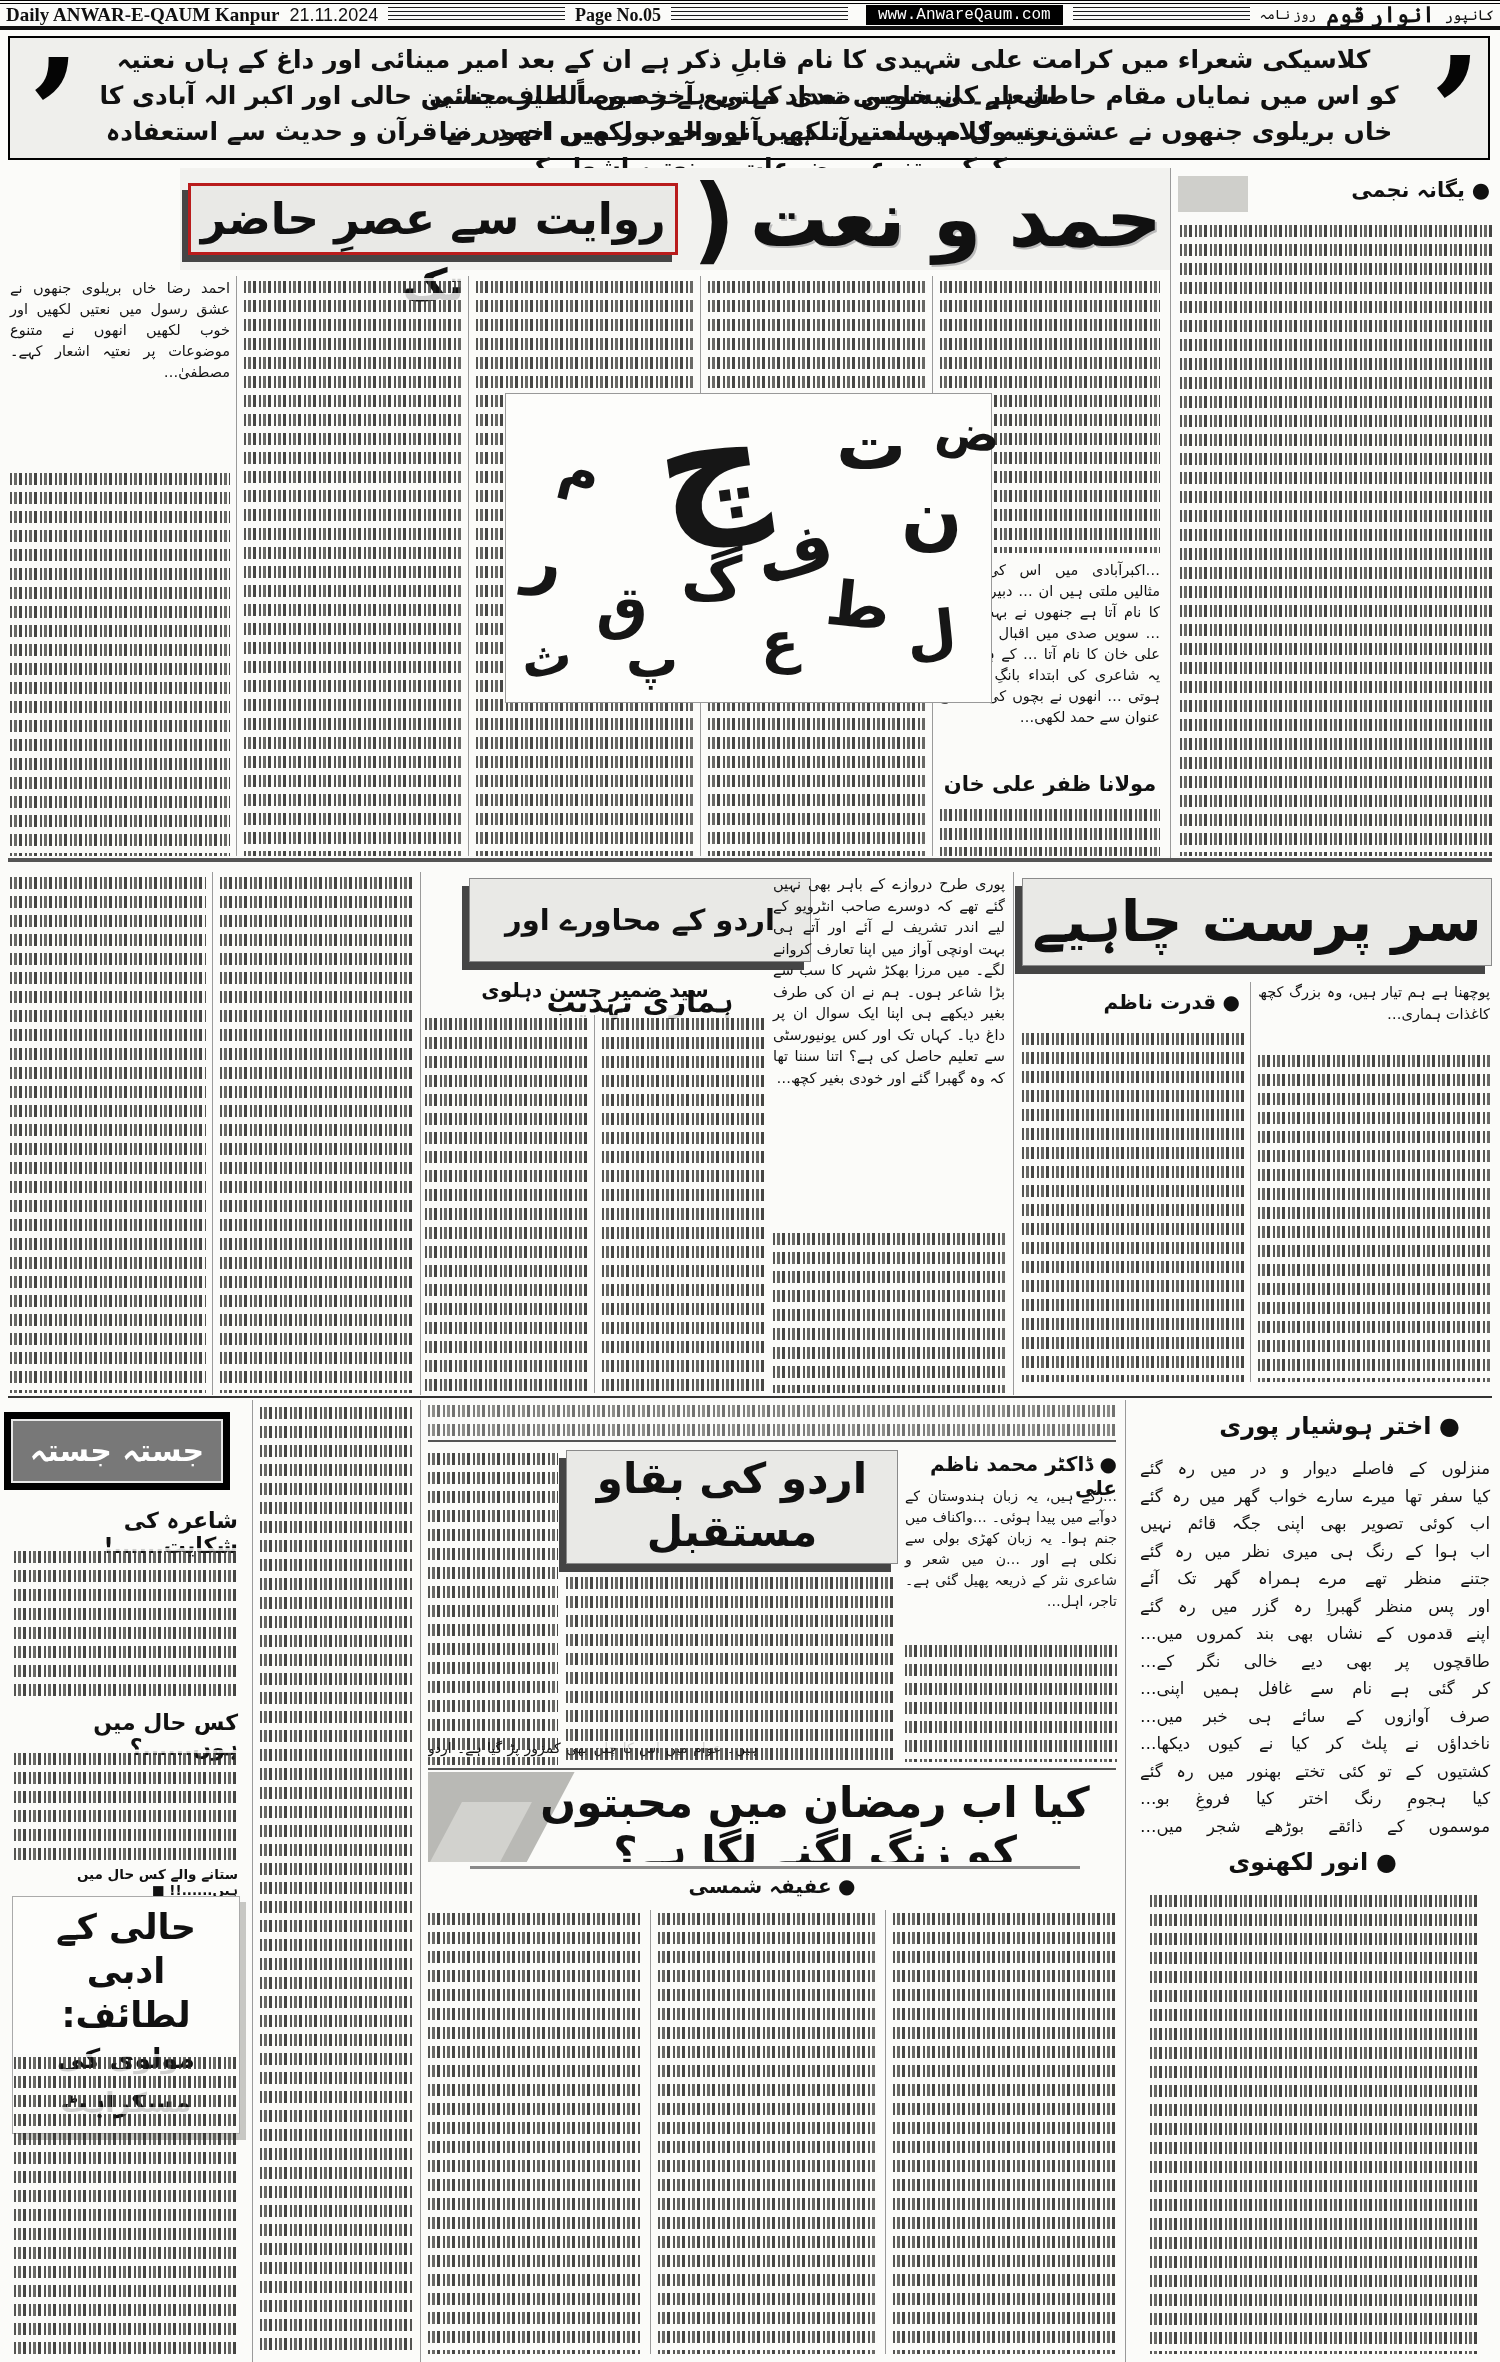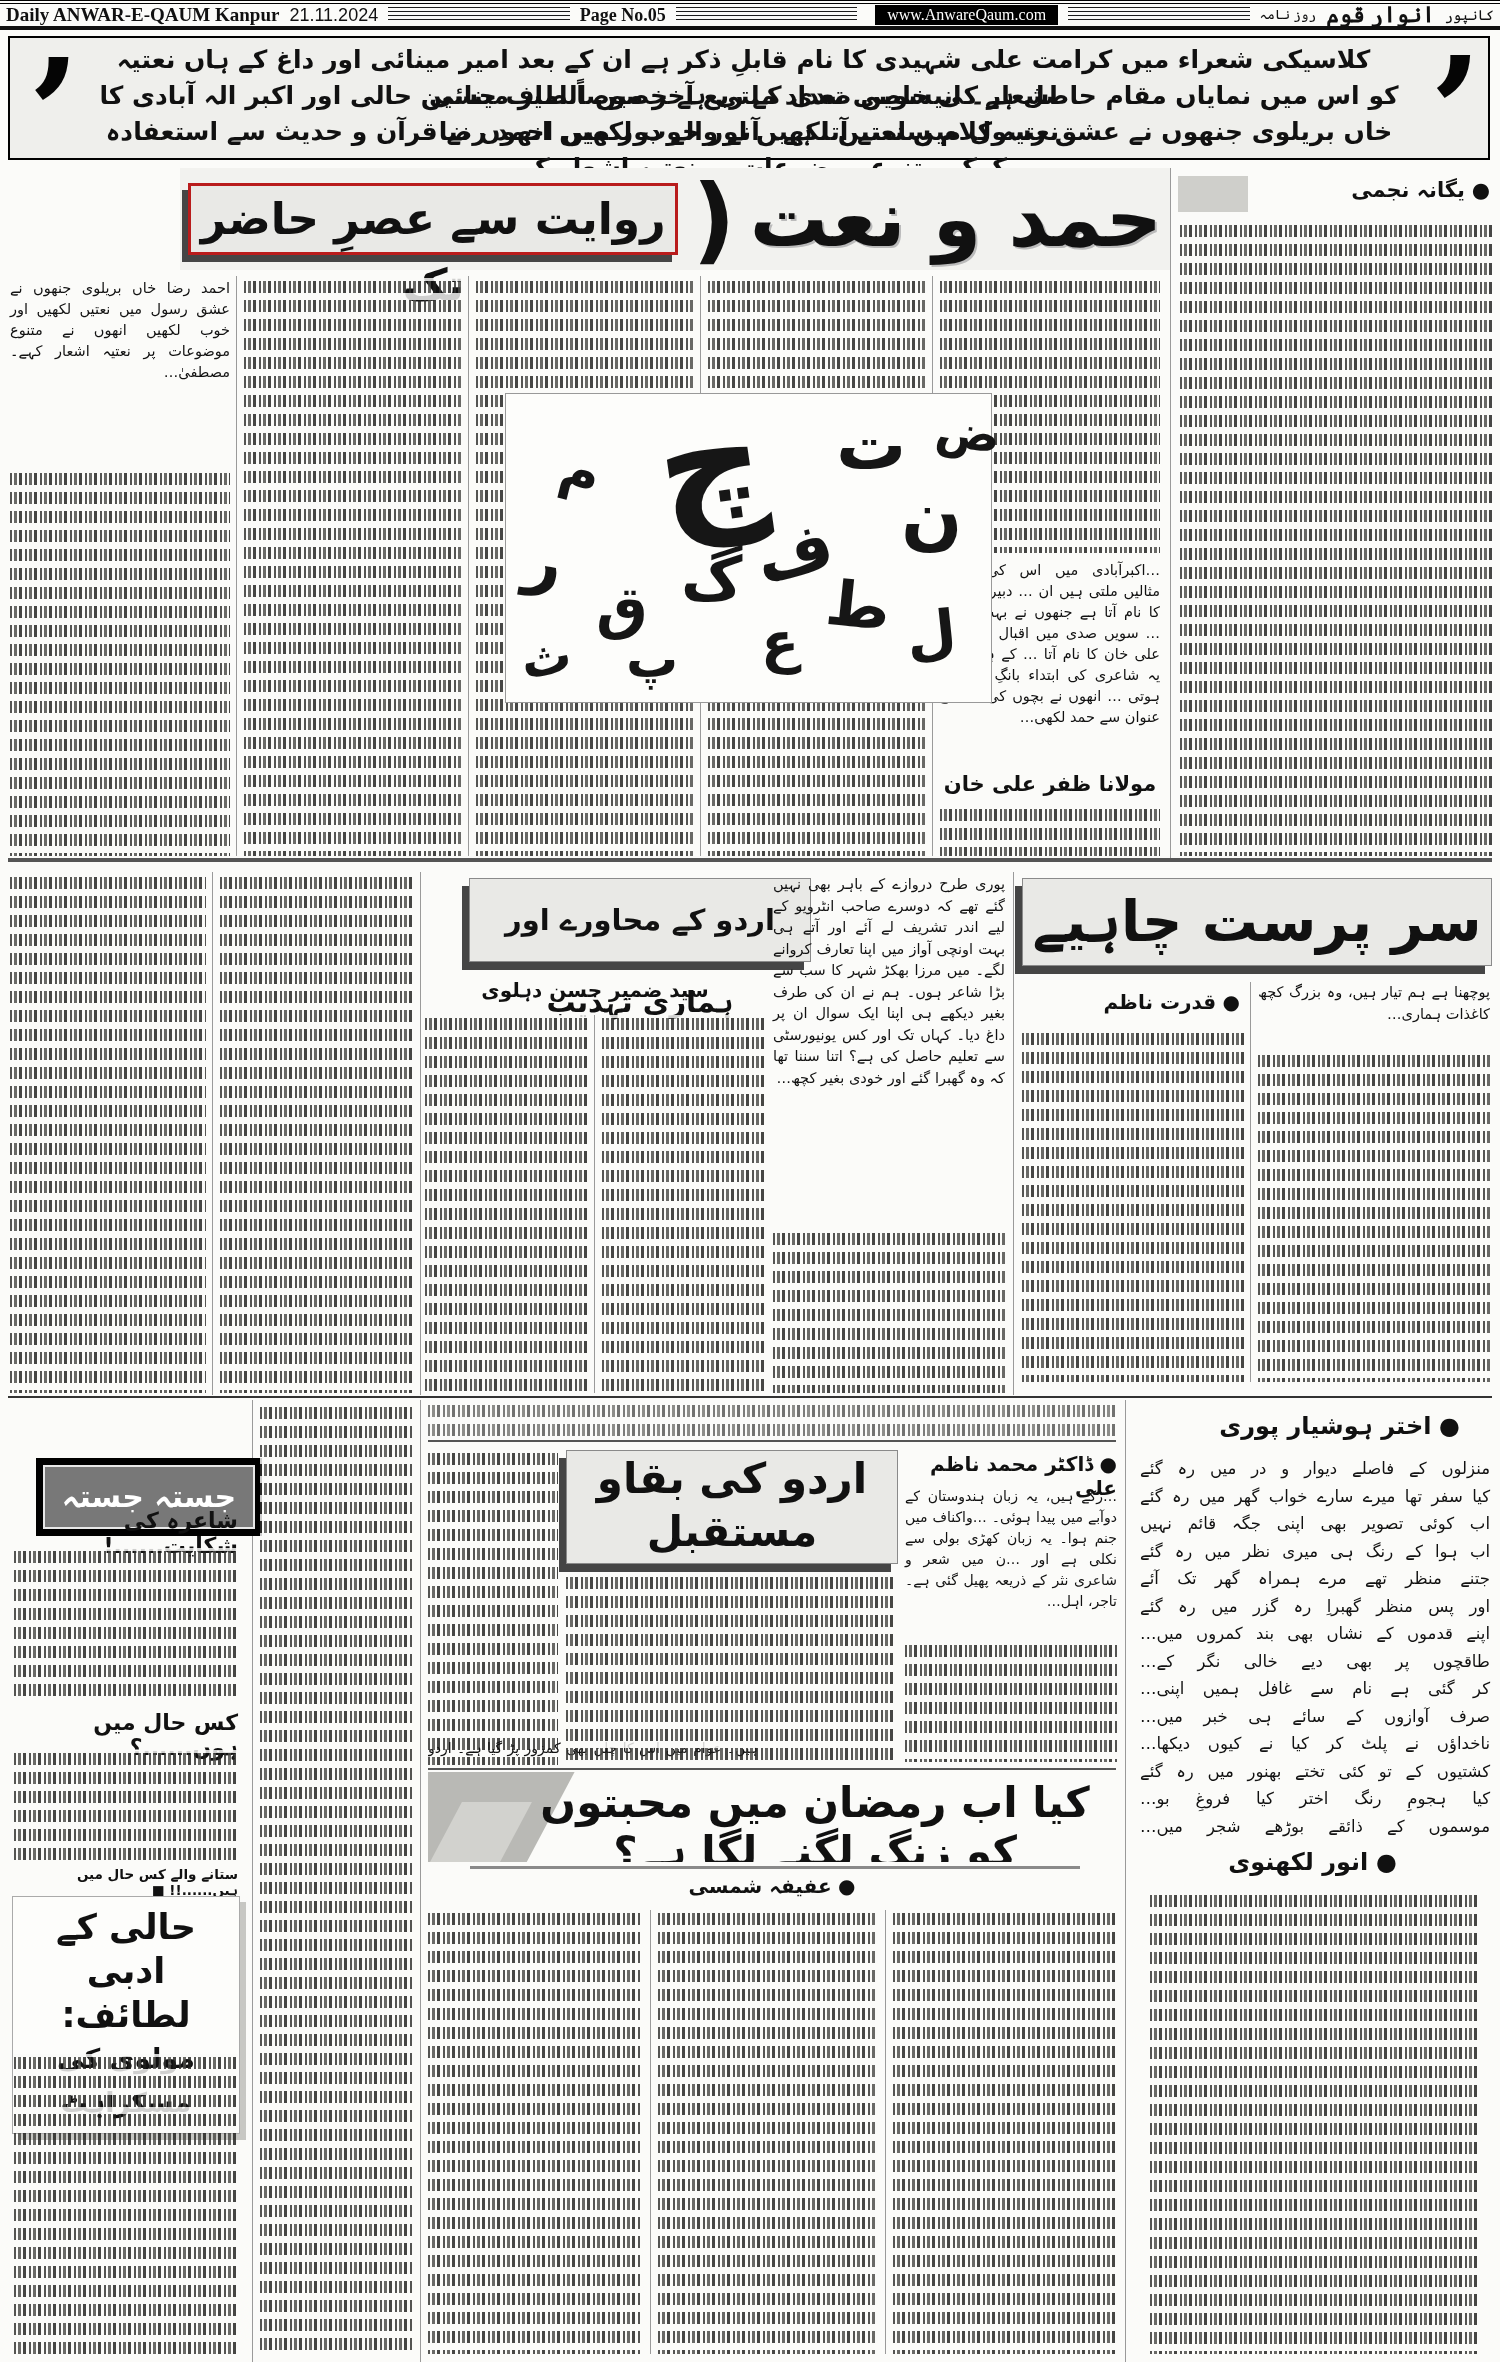--- a/index.html
+++ b/index.html
@@ -38,21 +38,21 @@
 <body>
 
 <div id="page">
 
   <div class="headerbar">
     <span style="font-size:19px;font-weight:bold;">Daily ANWAR-E-QAUM Kanpur</span>
     <span style="font-size:18px;font-family:'Liberation Sans',sans-serif;">21.11.2024</span>
     <span class="hlines"></span>
     <span style="font-size:18px;font-weight:bold;">Page No.05</span>
     <span class="hlines"></span>
-    <span style="background:#000;color:#fff;padding:1px 12px;font-size:16px;font-family:Liberation Serif, serif;margin-left:8px;">www.AnwareQaum.com</span>
+    <span style="background:#000;color:#fff;padding:1px 12px;font-size:16px;font-family:Liberation Mono, monospace;margin-left:8px;">www.AnwareQaum.com</span>
     <span class="hlines"></span>
     <span class="rtl" style="font-size:13px;">روز نامہ</span>
     <span class="rtl" style="font-size:22px;font-weight:bold;">انوار قوم</span>
     <span class="rtl" style="font-size:14px;">کانپور</span>
   </div>
 
   <div class="introbox">
     <span class="abs bigcomma" style="left:18px;top:30px;">’</span>
     <span class="abs bigcomma" style="right:6px;top:28px;">’</span>
     <div class="abs rtl c introline" style="left:75px;right:86px;top:4px;">کلاسیکی شعراء میں کرامت علی شہیدی کا نام قابلِ ذکر ہے ان کے بعد امیر مینائی اور داغ کے ہاں نعتیہ اشعار کی خاصی تعداد ملتی ہے خصوصاً امیر مینائی</div>
@@ -131,21 +131,21 @@
   <div class="abs rtl" style="left:1258px;top:982px;width:232px;font-size:14.5px;line-height:21.5px;text-align:justify;">پوچھنا ہے ہم تیار ہیں، وہ بزرگ کچھ کاغذات ہماری…</div>
   <div class="vr" style="left:1250px;top:982px;height:400px;"></div>
   <div class="abs tx" style="left:1022px;top:1030px;width:222px;height:352px;"></div>
   <div class="abs tx" style="left:1258px;top:1052px;width:232px;height:330px;"></div>
 
   <div class="hr" style="left:8px;top:1396px;width:1484px;height:2px;background:#333;"></div>
   <div class="vr" style="left:252px;top:1400px;height:962px;"></div>
   <div class="vr" style="left:420px;top:1400px;height:962px;"></div>
   <div class="vr" style="left:1125px;top:1400px;height:962px;"></div>
 
-  <div class="abs jouter" style="left:36px;top:1412px;width:212px;margin-top:46px;">
+  <div class="abs jouter" style="left:4px;top:1412px;width:212px;">
     <div class="jinner rtl">جستہ جستہ</div>
   </div>
   <div class="abs rtl byline" style="left:14px;top:1508px;width:224px;font-size:22px;text-align:right;">شاعرہ کی شکایت......!</div>
   <div class="abs tx" style="left:14px;top:1548px;width:224px;height:152px;"></div>
   <div class="abs rtl byline" style="left:14px;top:1710px;width:224px;font-size:22px;text-align:right;">کس حال میں ہوں......؟</div>
   <div class="abs tx" style="left:14px;top:1750px;width:224px;height:112px;"></div>
   <div class="abs rtl" style="left:14px;top:1866px;width:224px;font-size:13.5px;font-weight:bold;text-align:right;">ستانے والے کس حال میں ہیں......!! ■</div>
   <div class="abs" style="left:12px;top:1896px;width:228px;border:1px solid #aaa;box-shadow:6px 6px 0 #c7c7c3;background:#fdfdfb;padding:8px 4px;box-sizing:border-box;">
     <div class="rtl c" style="font-size:35px;font-weight:bold;line-height:44px;">حالی کے ادبی لطائف:</div>
     <div class="rtl c" style="font-size:27px;font-weight:bold;line-height:44px;">مولوی کی مسکراہٹ</div>

